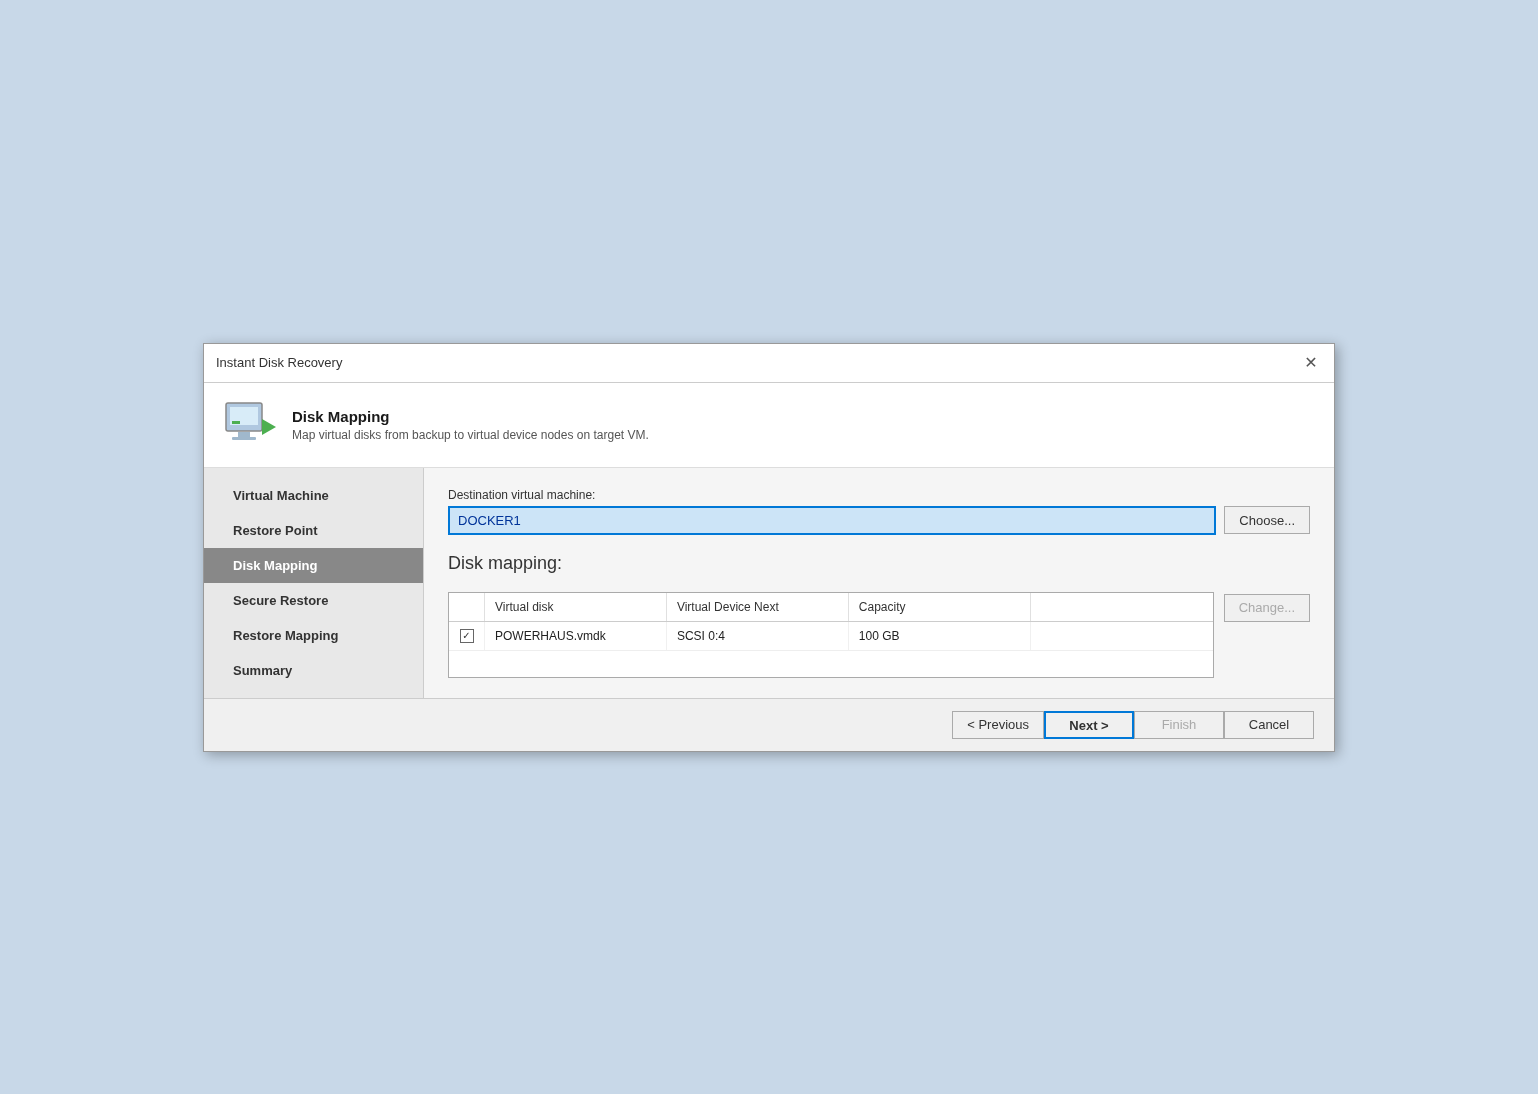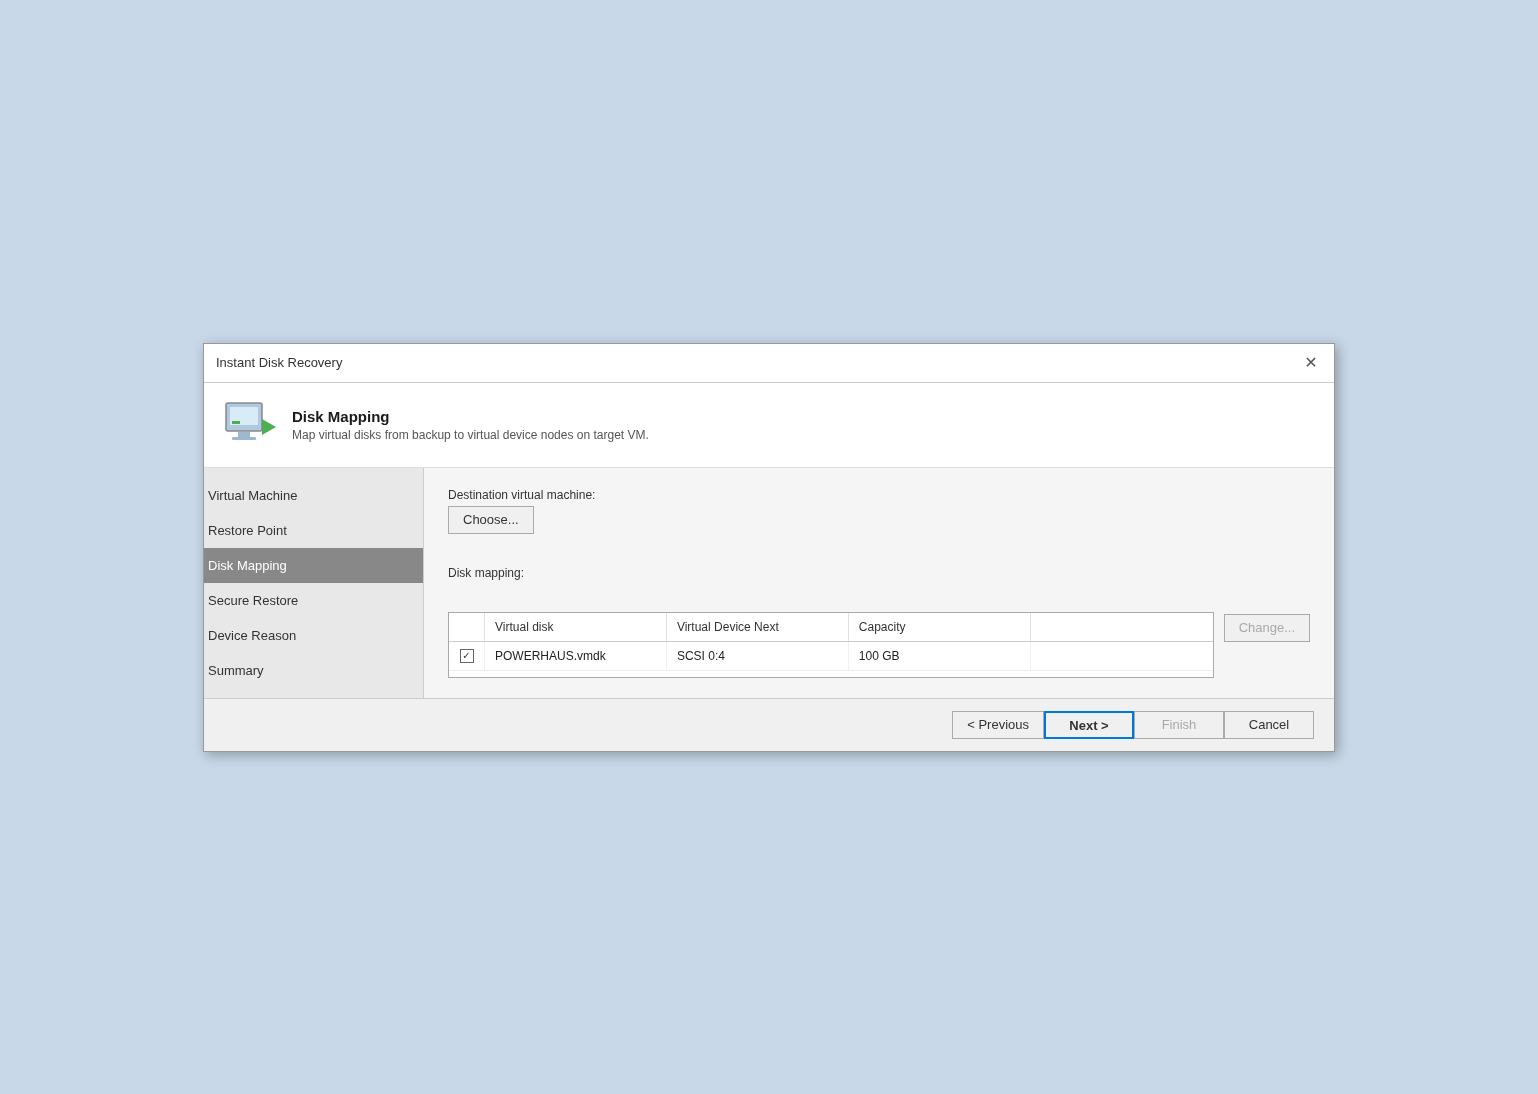--- a/index.html
+++ b/index.html
@@ -71,36 +71,37 @@
       display: flex;
       flex: 1;
     }
     .sidebar {
       width: 220px;
       background: #e8e8e8;
       padding: 10px 0;
       border-right: 1px solid #ccc;
     }
     .sidebar-item {
-      padding: 10px 4px;
+      padding: 10px 29px;
       font-size: 13px;
       color: #333;
       cursor: pointer;
+      font-weight: bold;
     }
     .sidebar-item.active {
       background: #888;
       color: #fff;
     }
     .main-content {
       flex: 1;
       padding: 20px 24px;
       background: #f5f5f5;
       display: flex;
       flex-direction: column;
-      gap: 32px;
+      gap: 18px;
     }
     .field-label {
       font-size: 12px;
       color: #333;
       margin-bottom: 4px;
     }
     .input-row {
       display: flex;
       align-items: center;
       gap: 8px;
@@ -126,21 +127,21 @@
       height: 28px;
       text-align: center;
     }
     .btn:disabled { color: #aaa; cursor: default; }
     .btn-primary {
       border: 2px solid #0078d7;
       background: #f0f0f0;
       font-weight: bold;
     }
     .disk-mapping-label {
-      font-size: 12px;
+      font-size: 18px;
       color: #333;
     }
     .table-area {
       border: 1px solid #aaa;
       background: #fff;
       flex: 1;
     }
     .table-header {
       display: grid;
       grid-template-columns: 36px 1fr 1fr 1fr 1fr;
@@ -245,32 +246,33 @@
       <div class="sidebar-item">
         <span>Restore Point</span>
       </div>
       <div class="sidebar-item active">
         <span>Disk Mapping</span>
       </div>
       <div class="sidebar-item">
         <span>Secure Restore</span>
       </div>
       <div class="sidebar-item">
-        <span>Device Reason</span>
+        <span>Restore Mapping</span>
       </div>
       <div class="sidebar-item">
         <span>Summary</span>
       </div>
     </div>
 
     <div class="main-content">
 
       <div>
         <div class="field-label">Destination virtual machine:</div>
         <div class="input-row">
+          <input type="text" class="text-input" value="DOCKER1" style="">
           <button class="btn">Choose...</button>
         </div>
       </div>
 
       <div class="disk-mapping-label">Disk mapping:</div>
 
       <div class="table-with-btn">
         <div class="table-area">
 
           <div class="table-header">

